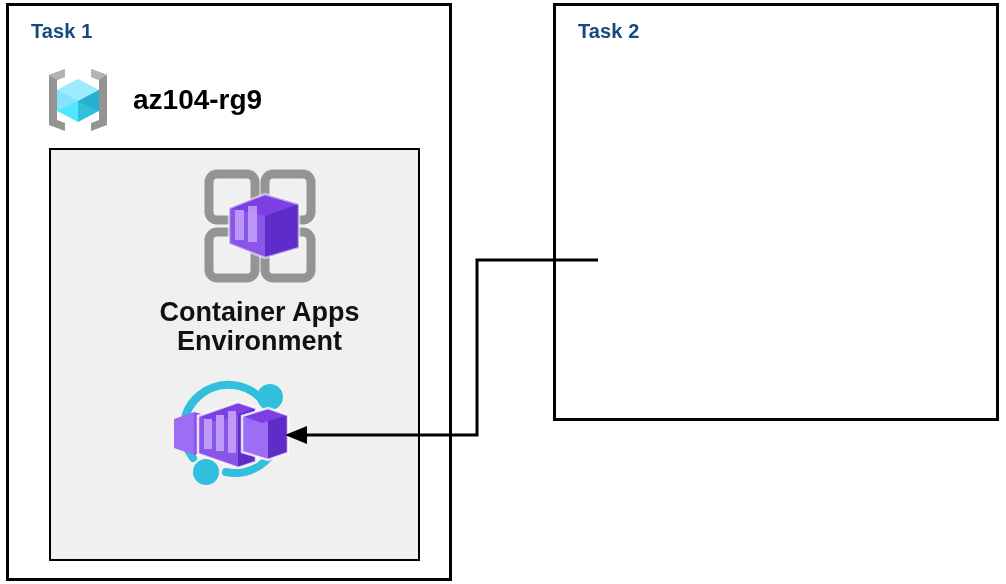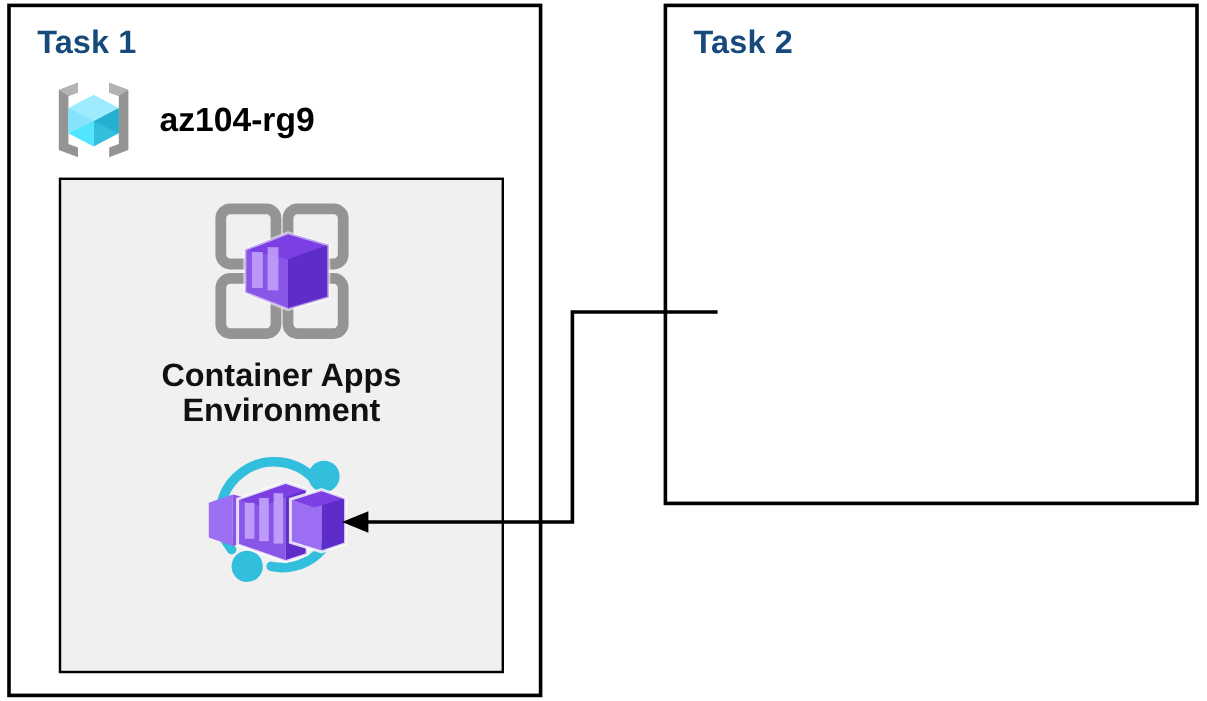--- a/index.html
+++ b/index.html
@@ -28,21 +28,21 @@
     border: 3px solid #000000;
     box-sizing: border-box;
   }
   #panel-task1 { left: 6px;   top: 3px;  width: 446px; height: 578px; }
   #panel-task2 { left: 553px; top: 3px;  width: 446px; height: 418px; }
 
   .panel-title {
     position: absolute;
     left: 22px;
     top: 14px;
-    font-size: 27px;
+    font-size: 20px;
     font-weight: bold;
     color: #174A7C;
     letter-spacing: 0.1px;
     white-space: nowrap;
   }
 
   
   #rg-row {
     position: absolute;
     left: 30px;
@@ -76,21 +76,21 @@
     left: 0;
   }
   .node-caption {
     font-size: 27px;
     font-weight: bold;
     color: #111111;
     line-height: 1.08;
     margin-top: 4px;
     white-space: pre-line;
   }
-  #node-cae  { top: 12px; }
+  #node-cae  { top: 12px; padding-left: 25px; }
   #node-ca   { top: 222px; }
 
   .icon-wrap {
     display: inline-block;
     line-height: 0;
   }
 
   
   #connector-layer {
     position: absolute;

